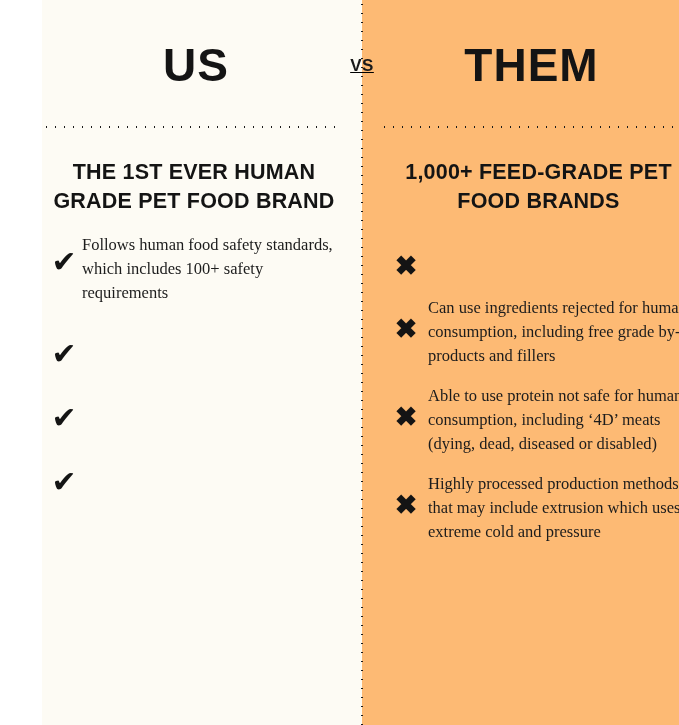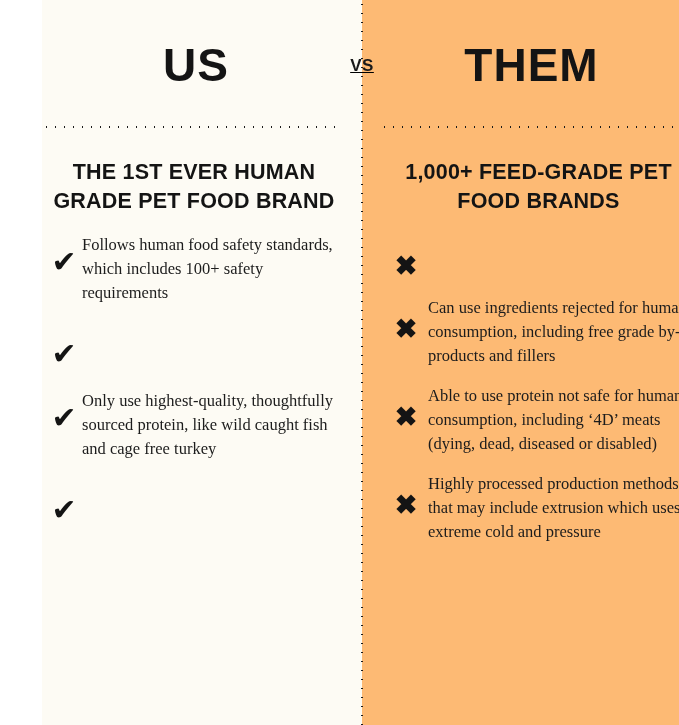--- a/index.html
+++ b/index.html
@@ -156,21 +156,20 @@
     <ul class="list list-us">
       <li class="item us-item">
         <span class="mark mark-check">✔</span>
         <span class="item-text">Follows human food safety standards, which includes 100+ safety requirements</span>
       </li>
       <li class="item us-item">
         <span class="mark mark-check">✔</span>
       </li>
       <li class="item us-item">
         <span class="mark mark-check">✔</span>
-        <span class="item-text">Only use highest-quality, thoughtfully sourced protein, like wild caught fish and cage free turkey</span>
       </li>
       <li class="item us-item">
         <span class="mark mark-check">✔</span>
       </li>
     </ul>
   </div>
 
   <div class="col col-them">
     <div class="heading heading-them">THEM</div>
     <div class="h-divider h-divider-them"></div>

